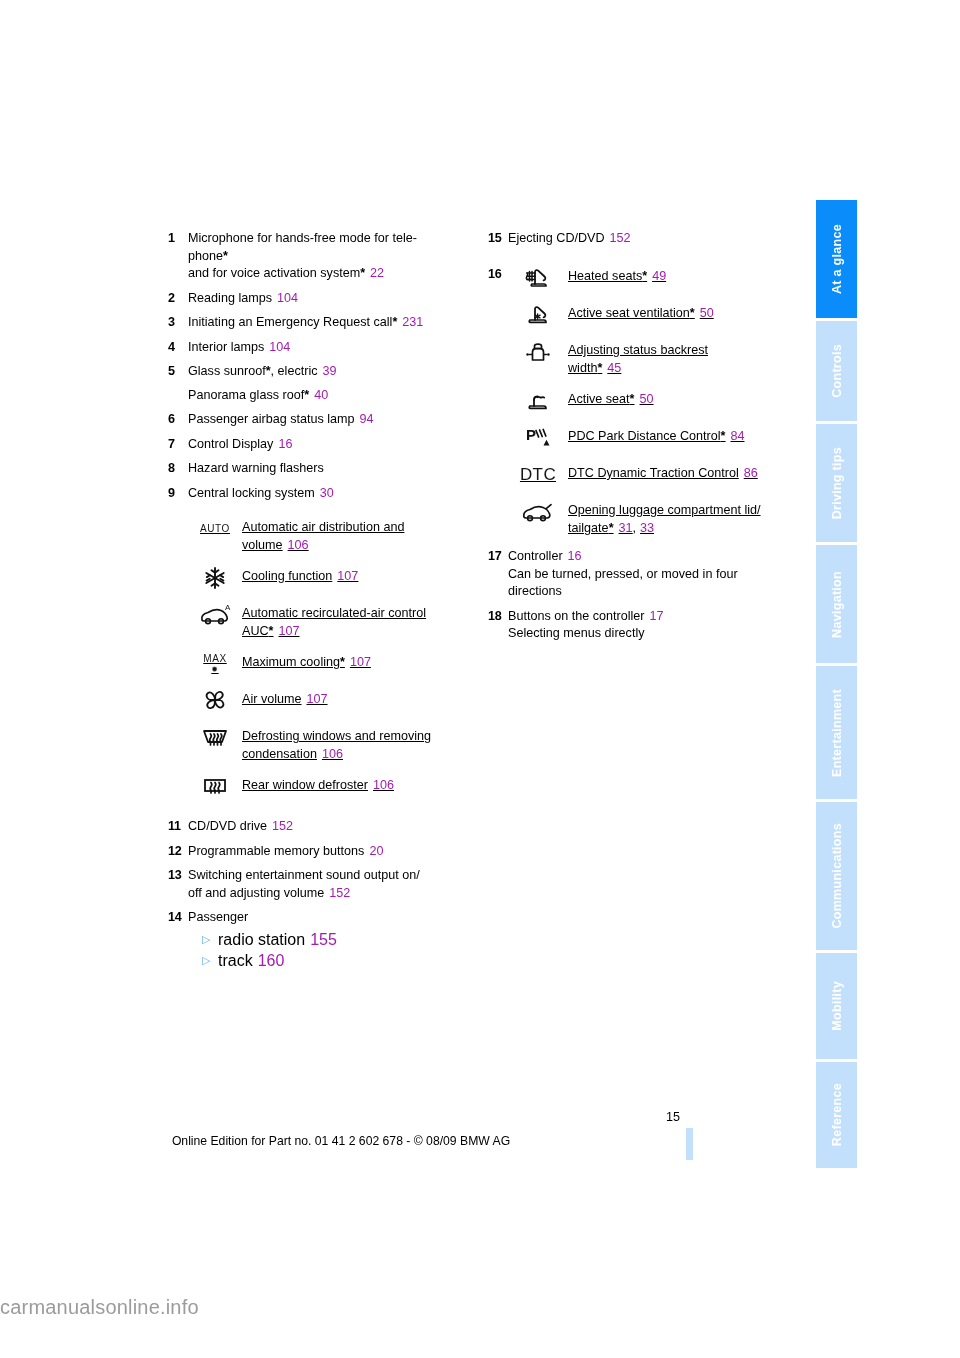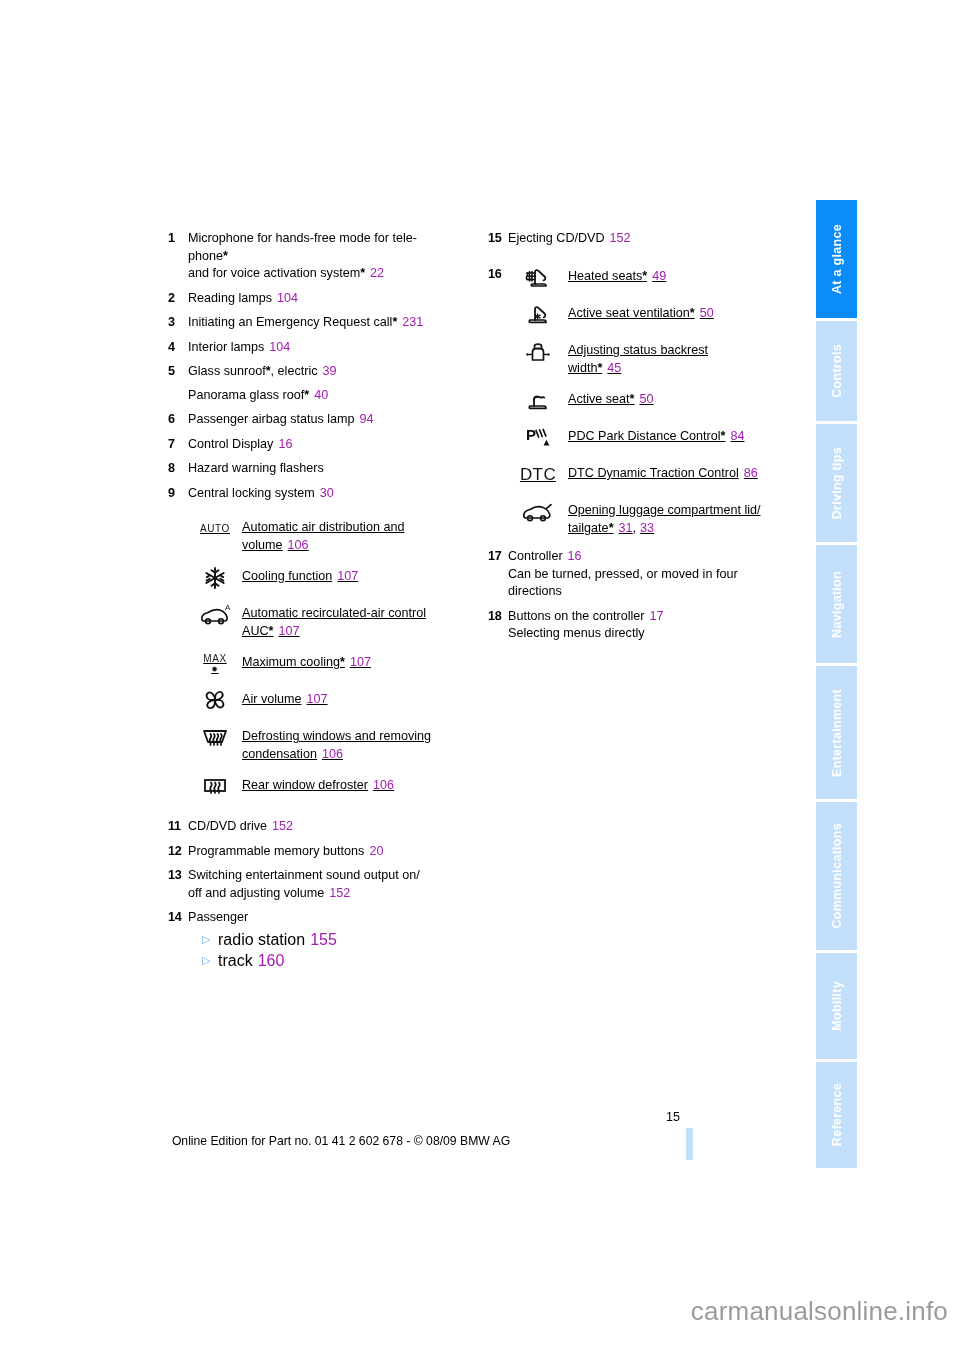--- a/index.html
+++ b/index.html
@@ -180,22 +180,22 @@
     top: 24px;
     width: 682px;
     text-align: center;
     font-size: 12.2px;
   }
   #watermark {
     position: absolute;
     left: 0;
     top: 1296px;
     width: 948px;
-    text-align: right;
-    font-size: 26px;
+    text-align: left;
+    font-size: 20px;
     color: #9b9b9b;
     letter-spacing: 0.2px;
   }
 </style>
 </head>
 <body>
 
 <div id="page">
 
   <div class="column" id="col-left">

